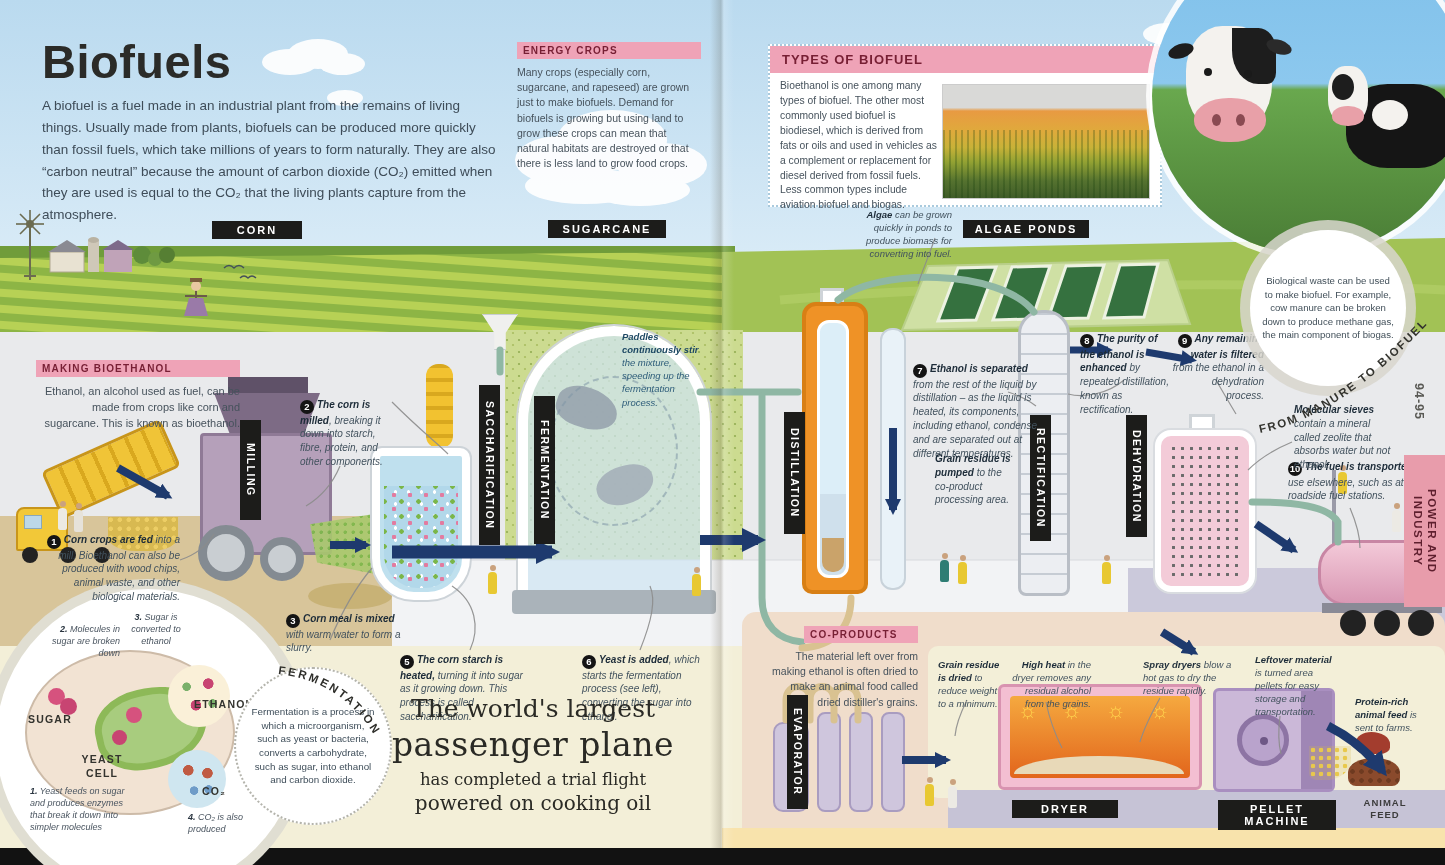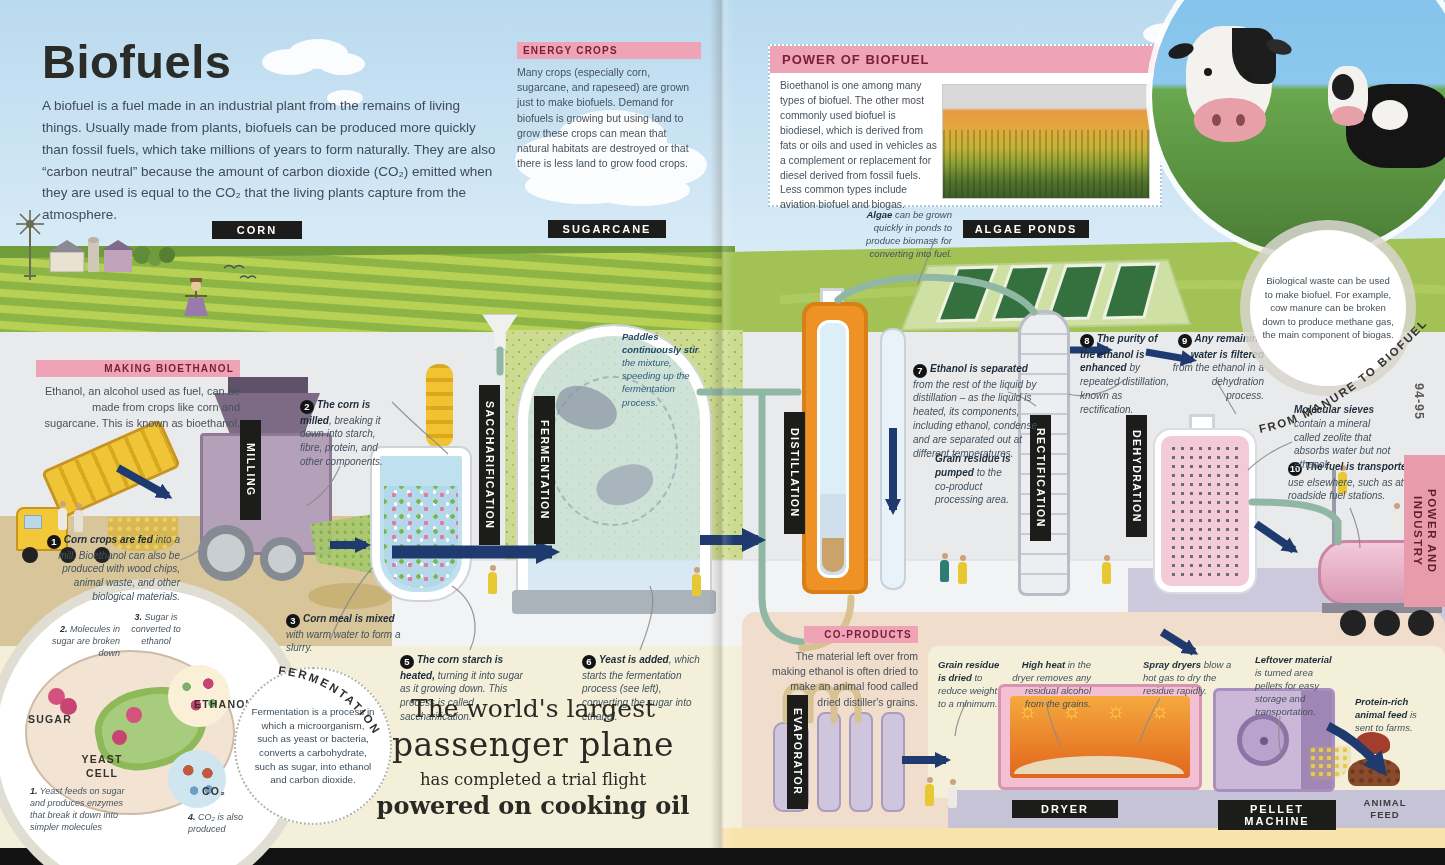--- a/index.html
+++ b/index.html
@@ -3,21 +3,21 @@
 <meta charset="utf-8">
 <style>
   html,body{margin:0;padding:0;background:#9fb6c6;}
   #page{position:relative;width:1445px;height:865px;overflow:hidden;background:#c9e0f1;font-family:"Liberation Sans",sans-serif;}
   #page *{box-sizing:border-box;}
   .abs{position:absolute;}
   
   .title{position:absolute;left:42px;top:34px;font-size:47px;font-weight:800;color:#2b2b28;letter-spacing:.5px;}
   .intro{position:absolute;left:42px;top:95px;width:458px;font-size:13.5px;line-height:1.62;color:#3e4c58;}
   
-  .pinkhdr{background:#efa3b7;color:#7620340;color:#771f34;font-weight:bold;font-size:10px;letter-spacing:1.2px;padding:3px 6px;text-align:right;}
+  .pinkhdr{background:#efa3b7;color:#7620340;color:#771f34;font-weight:bold;font-size:10px;letter-spacing:1.2px;padding:3px 6px;text-align:left;}
   .boxbody{font-size:10.5px;line-height:1.45;color:#46525c;}
   .infobox-ec{position:absolute;left:517px;top:42px;width:184px;}
   .infobox-tb{position:absolute;left:768px;top:44px;width:394px;height:163px;background:#fff;border:2px dotted #a9cadd;padding:0;}
   .infobox-tb .pinkhdr{font-size:13px;text-align:left;padding:6px 12px;letter-spacing:1px;}
   .infobox-mb{position:absolute;left:36px;top:360px;width:204px;}
   .infobox-cp{position:absolute;left:770px;top:626px;width:148px;}
   
   .cropphoto{position:absolute;right:10px;top:38px;width:208px;height:115px;border:1px solid #ccc;
     background:linear-gradient(180deg,#d9d9d7 0%,#d9d9d7 20%,#e89a42 23%,#e0a93c 40%,#c9b238 55%,#93a233 68%,#55722f 85%,#3f5c28 100%);}
   .cropphoto:after{content:"";position:absolute;left:0;top:40%;width:100%;height:60%;
@@ -40,21 +40,21 @@
   .person:before{content:"";position:absolute;left:1.5px;top:-7px;width:6px;height:6px;border-radius:50%;background:#caa27e;}
   
   .fnote{position:absolute;font-style:italic;font-size:9px;line-height:1.35;color:#4a5560;}
   .fnote b{color:#2a3540;}
   .dlabel{position:absolute;font-size:10.5px;font-weight:bold;letter-spacing:1.2px;color:#33332e;}
   
   .quote{position:absolute;left:368px;top:694px;width:330px;text-align:center;color:#2a2a25;font-family:"DejaVu Serif",serif;}
   .q1{font-size:25px;}
   .q2{font-size:33px;margin-top:2px;letter-spacing:.5px;}
   .q3{font-size:16.5px;margin-top:6px;}
-  .q4{font-size:24px;font-weight:bold;margin-top:2px;}
+  .q4{font-size:20px;font-weight:normal;margin-top:2px;}
   
   .pagenum{position:absolute;left:1412px;top:383px;writing-mode:vertical-rl;font-size:12.5px;font-weight:bold;color:#5a5a55;letter-spacing:1px;}
   .sectab{position:absolute;left:1404px;top:455px;width:41px;height:152px;background:#e89cab;color:#5e1f2e;
     writing-mode:vertical-rl;display:flex;align-items:center;justify-content:center;font-weight:bold;font-size:11.5px;letter-spacing:1.5px;text-align:center;line-height:1.25;}
   .fold{position:absolute;left:710px;top:0;width:24px;height:848px;pointer-events:none;z-index:40;
     background:linear-gradient(90deg,rgba(0,0,0,0) 0%,rgba(70,60,40,.20) 45%,rgba(255,255,255,.18) 58%,rgba(0,0,0,0) 100%);}
   .circle-text{position:absolute;border-radius:50%;background:#fff;display:flex;align-items:center;justify-content:center;text-align:center;}
   svg text{font-family:"Liberation Sans",sans-serif;}
 </style>
 </head>
@@ -351,21 +351,21 @@
 
   <h1 class="title" style="z-index:6;margin:0">Biofuels</h1>
   <p class="intro" style="z-index:6;margin:0">A biofuel is a fuel made in an industrial plant from the remains of living things. Usually made from plants, biofuels can be produced more quickly than fossil fuels, which take millions of years to form naturally.  They are also “carbon neutral” because the amount of carbon dioxide (CO₂) emitted when they are used is equal to the CO₂ that the living plants capture from the atmosphere.</p>
 
   <div class="infobox-ec" style="z-index:6">
     <div class="pinkhdr" style="text-align:left">ENERGY CROPS</div>
     <p class="boxbody" style="margin:6px 0 0 0">Many crops (especially corn, sugarcane, and rapeseed) are grown just to make biofuels. Demand for biofuels is growing but using land to grow these crops can mean that natural habitats are destroyed or that there is less land to grow food crops.</p>
   </div>
 
   <div class="infobox-tb" style="z-index:6">
-    <div class="pinkhdr">POWER OF BIOFUEL</div>
+    <div class="pinkhdr">TYPES OF BIOFUEL</div>
     <p class="boxbody" style="margin:6px 0 0 10px;width:160px;font-size:10.3px">Bioethanol is one among many types of biofuel. The other most commonly used biofuel is biodiesel, which is derived from fats or oils and used in vehicles as a complement or replacement for diesel derived from fossil fuels. Less common types include aviation biofuel and biogas.</p>
     <div class="cropphoto"></div>
   </div>
 
   <div class="infobox-mb" style="z-index:6">
     <div class="pinkhdr">MAKING BIOETHANOL</div>
     <p class="boxbody" style="margin:7px 0 0 0;text-align:right;font-size:11px">Ethanol, an alcohol used as fuel, can be made from crops like corn and sugarcane. This is known as bioethanol.</p>
   </div>
 
   <div class="infobox-cp" style="z-index:6">

